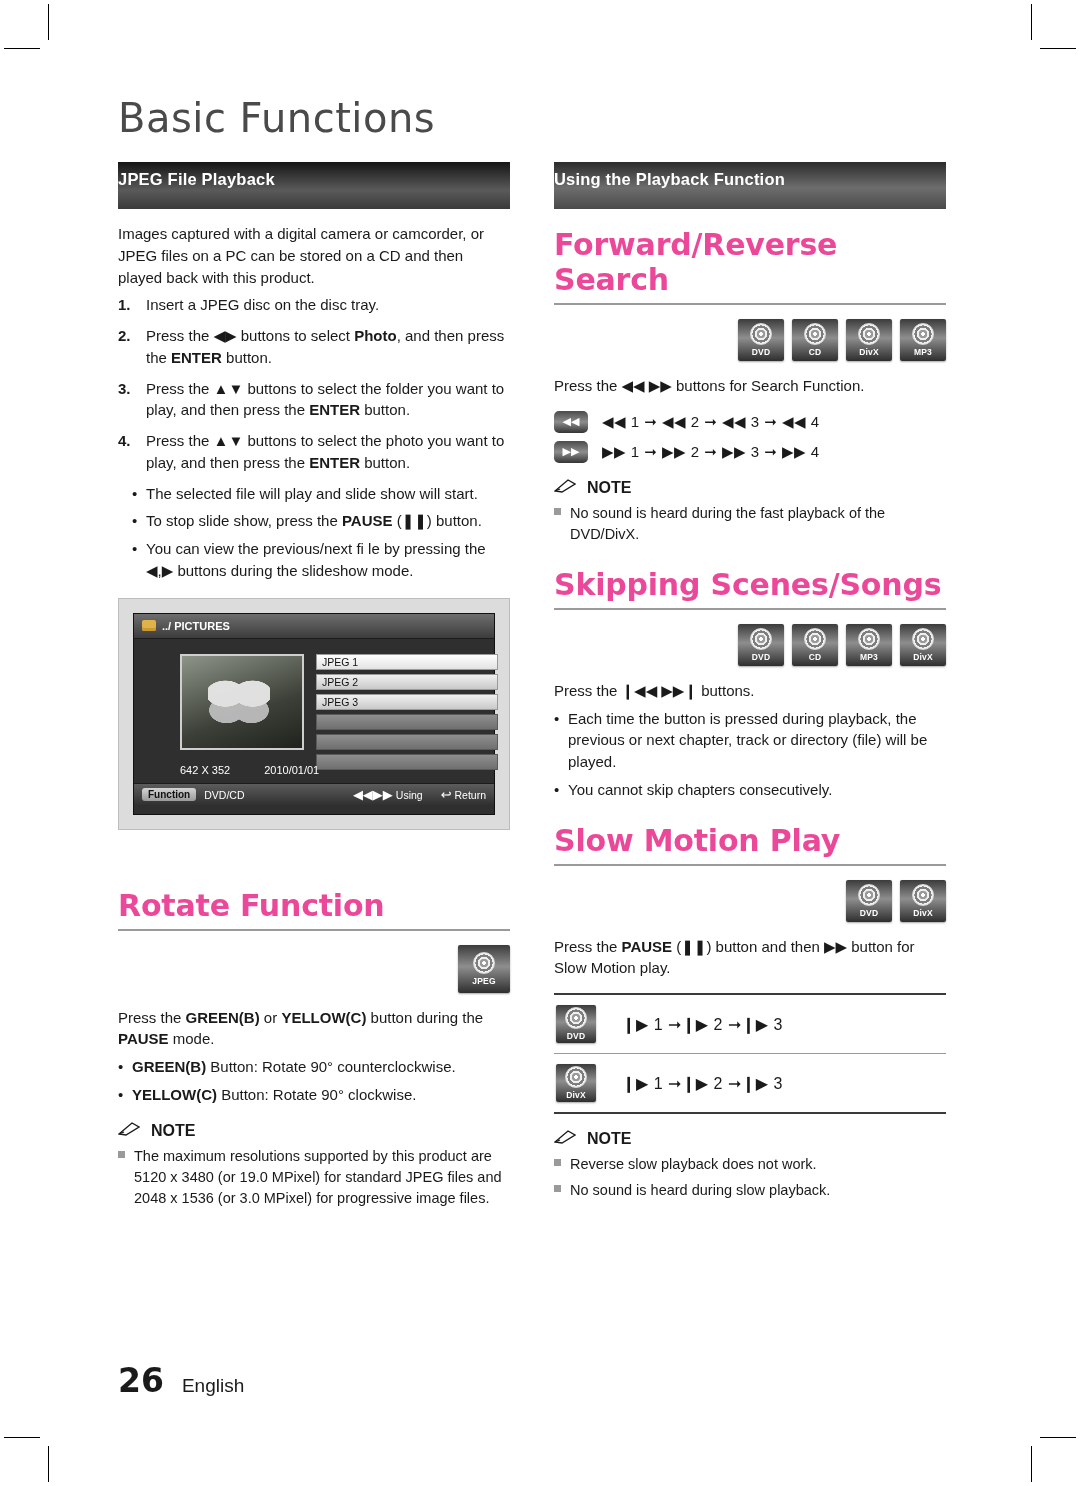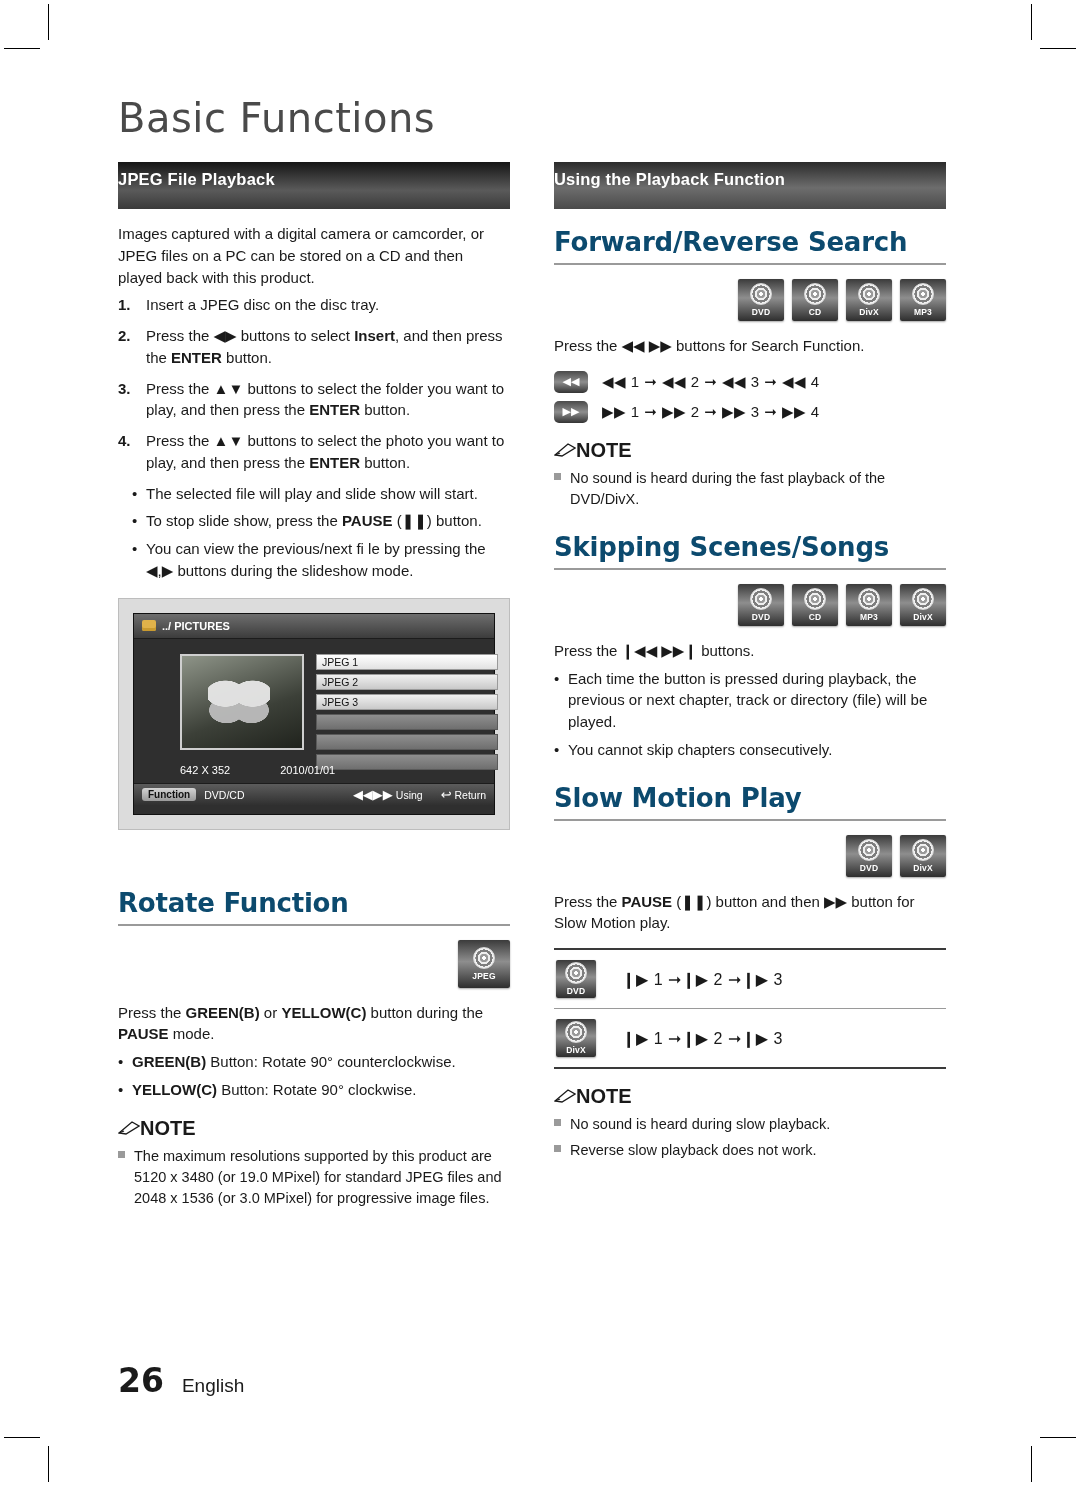--- a/index.html
+++ b/index.html
@@ -71,26 +71,26 @@
     margin-bottom:6px;
   }
   .bul .dot{width:14px;flex:0 0 14px;}
   .bul .txt{flex:1;}
 
   b{font-weight:bold;}
 
   
   h2.sec{
     font-family:"DejaVu Sans", sans-serif;
-    font-size:26px;
+    font-size:30px;
     font-weight:bold;
     margin:22px 0 0 0;
     padding-bottom:6px;
     border-bottom:2px solid #9a9a9a;
-    color:#0c4a6e;
+    color:#ec4899;
     letter-spacing:-0.2px;
   }
   h2.sec.first{margin-top:18px;}
 
   
   .badges{display:flex;justify-content:flex-end;gap:8px;margin-top:14px;}
   .badge{
     width:46px;height:42px;
     border-radius:2px;
     background:linear-gradient(to bottom,#3b3b3b,#8e8e8e 45%,#2e2e2e);
@@ -105,22 +105,22 @@
     border:1px solid #d8d8d8;
   }
   .badge .lbl{font-size:8.5px;font-weight:bold;letter-spacing:0.2px;}
 
   
   .badge.jpeg{width:52px;height:48px;}
 
   
   .note{margin-top:16px;}
   .note .hdr{
-    display:flex;align-items:center;gap:0;
-    font-size:20px;font-weight:bold;color:#1a1a1a;
+    display:flex;align-items:center;gap:11px;
+    font-size:16px;font-weight:bold;color:#1a1a1a;
     margin-bottom:6px;
   }
   .note .hdr .pen{display:inline-block;}
   .note .item{
     display:flex;font-size:14.5px;line-height:1.45;margin-bottom:5px;
   }
   .note .item .sq{
     flex:0 0 16px;width:16px;padding-top:5px;
   }
   .note .item .sq i{
@@ -201,21 +201,21 @@
     height:16px;margin-bottom:4px;
     background:linear-gradient(to bottom,#f0f0f0,#c9c9c9);
     border:1px solid #9a9a9a;
     font-size:10.5px;color:#111;
     padding:1px 0 0 5px;box-sizing:border-box;
   }
   .filerow.blank{background:linear-gradient(to bottom,#8f8f8f,#6f6f6f);border-color:#5a5a5a;}
   .filerow.sel{background:linear-gradient(to bottom,#ffffff,#e2e2e2);}
   .meta{
     position:absolute;left:46px;top:150px;color:#fff;font-size:11px;
-    display:flex;gap:50px;
+    display:flex;gap:34px;
   }
   .botbar{
     position:absolute;left:0;right:0;bottom:8px;height:22px;
     background:linear-gradient(to bottom,#5c5c5c,#2e2e2e);
     border-top:1px solid #1c1c1c;
     display:flex;align-items:center;padding:0 8px;gap:8px;
     color:#fff;font-size:10.5px;
   }
   .pillbtn{
     background:linear-gradient(to bottom,#d4d4d4,#9a9a9a);
@@ -258,21 +258,21 @@
 
         <p class="body">Images captured with a digital camera or camcorder, or JPEG files on a PC can be stored on a CD and then played back with this product.</p>
 
         <div class="steps">
           <div class="step">
             <span class="num">1.</span>
             <span class="txt">Insert a JPEG disc on the disc tray.</span>
           </div>
           <div class="step">
             <span class="num">2.</span>
-            <span class="txt">Press the ◀▶ buttons to select <b>Insert</b>, and then press the <b>ENTER</b> button.</span>
+            <span class="txt">Press the ◀▶ buttons to select <b>Photo</b>, and then press the <b>ENTER</b> button.</span>
           </div>
           <div class="step">
             <span class="num">3.</span>
             <span class="txt">Press the ▲▼ buttons to select the folder you want to play, and then press the <b>ENTER</b> button.</span>
           </div>
           <div class="step">
             <span class="num">4.</span>
             <span class="txt">Press the ▲▼ buttons to select the photo you want to play, and then press the <b>ENTER</b> button.</span>
           </div>
         </div>
@@ -502,27 +502,27 @@
                 <path d="M1 12 L14 1 L21 5 L8 13 Z" fill="none" stroke="#1a1a1a" stroke-width="1.3"></path>
                 <path d="M1 12 L6 10" stroke="#1a1a1a" stroke-width="1.3"></path>
               </svg>
             </span>
             <span>NOTE</span>
           </div>
           <div class="item">
             <span class="sq">
                 <i></i>
               </span>
-            <span class="txt">No sound is heard during slow playback.</span>
+            <span class="txt">Reverse slow playback does not work.</span>
           </div>
           <div class="item">
             <span class="sq">
                 <i></i>
               </span>
-            <span class="txt">Reverse slow playback does not work.</span>
+            <span class="txt">No sound is heard during slow playback.</span>
           </div>
         </div>
 
       </div>
     </div>
   </div>
 
   <div class="footer">
     <span class="pg">26</span>
     <span class="lang">English</span>

